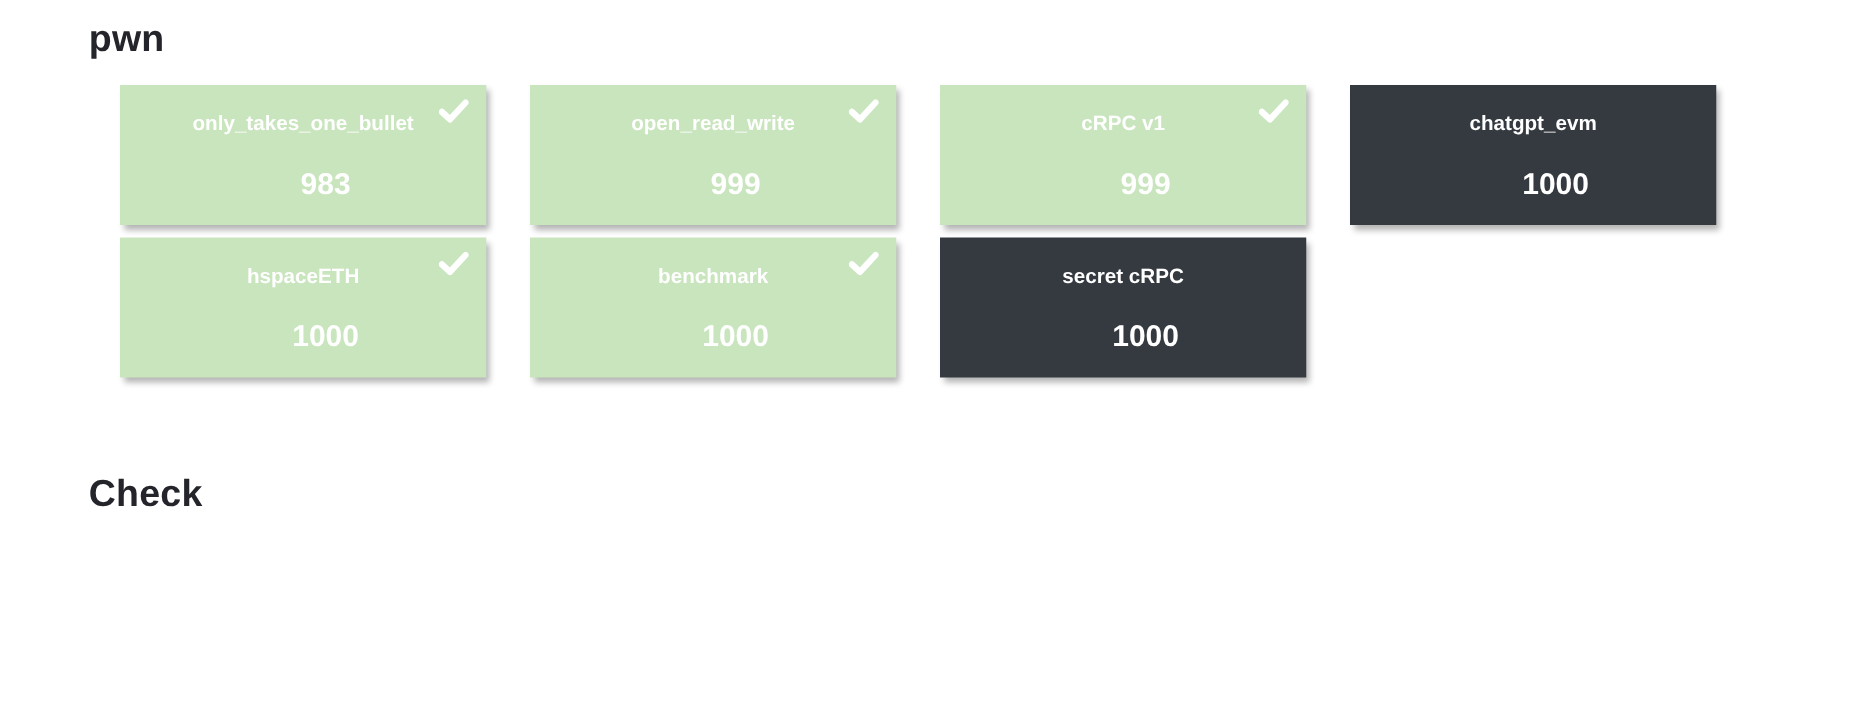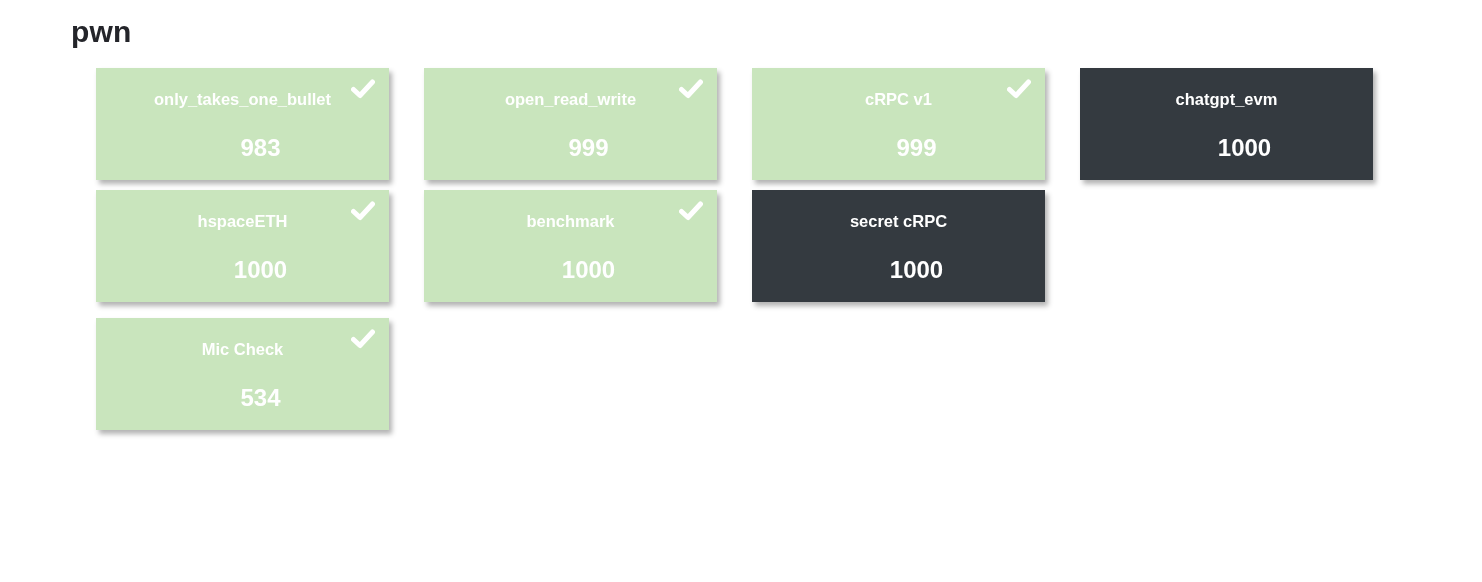--- a/index.html
+++ b/index.html
@@ -139,26 +139,16 @@
 
   <div class="challenge-card unsolved" tabindex="0">
 
     <span class="challenge-name">secret cRPC</span>
     <span class="challenge-points">1000</span>
   </div>
 </div>
   </section>
 
   <section class="category">
-    <div class="challenge-grid">
-  <div class="challenge-card solved" tabindex="0">
-    <span class="check-badge">
-      <svg viewBox="0 0 24 20" aria-hidden="true">
-        <path d="M2.5 10.5 L9 16.5 L21.5 3" fill="none" stroke="#ffffff" stroke-width="5" stroke-linecap="round" stroke-linejoin="round"></path>
-      </svg>
-    </span>
-    <span class="challenge-name">Mic Check</span>
-    <span class="challenge-points">534</span>
-  </div>
-</div>
+    <h2 class="category-title">Check</h2>
   </section>
 </div>
 </main>
 
 </body></html>

